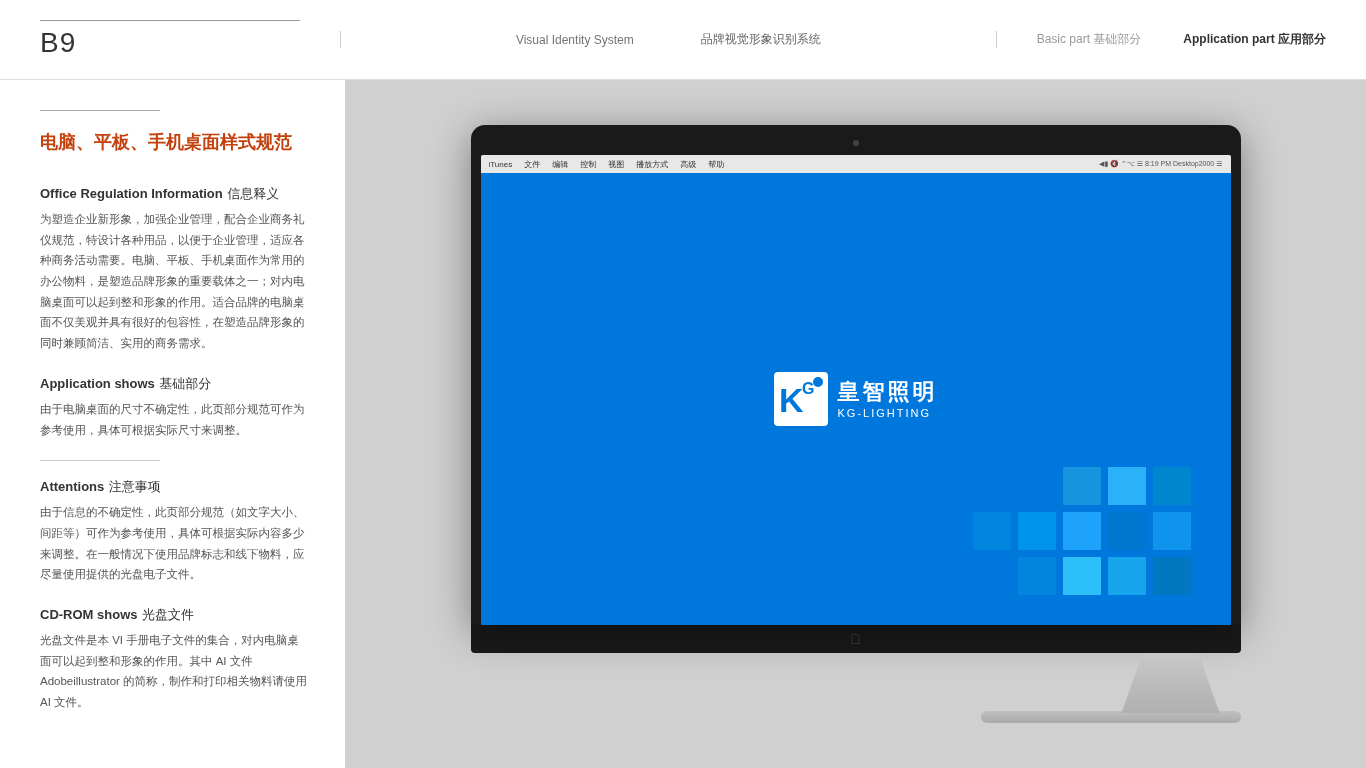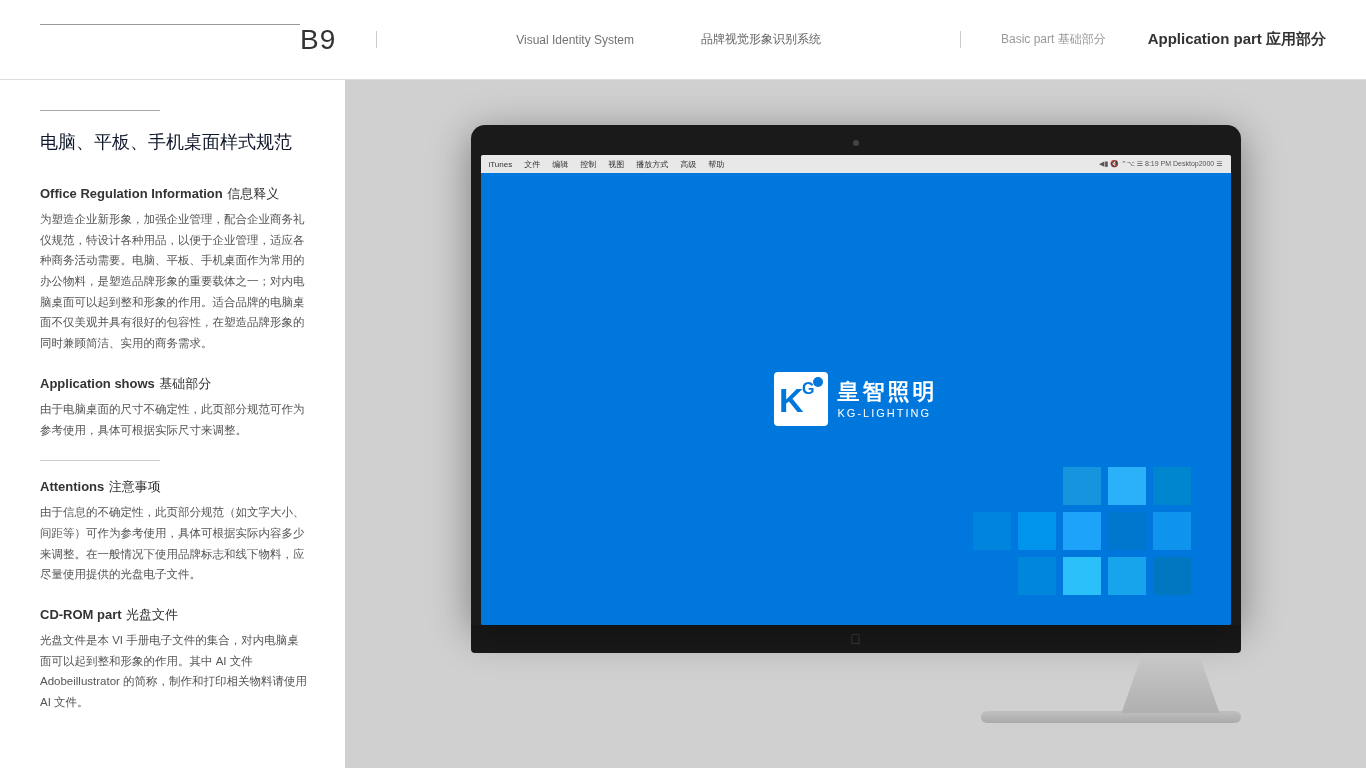--- a/index.html
+++ b/index.html
@@ -16,21 +16,21 @@
       display: flex;
       align-items: center;
       justify-content: space-between;
       padding: 0 40px;
       height: 80px;
       border-bottom: 1px solid #ddd;
       background: #fff;
     }
     .header-left {
       display: flex;
-      flex-direction: row;
+      flex-direction: column;
       justify-content: center;
     }
     .header-rule {
       width: 260px;
       border: none;
       border-top: 1px solid #999;
       margin-bottom: 6px;
     }
     .page-number {
       font-size: 28px;
@@ -67,21 +67,21 @@
       display: flex;
       align-items: center;
       gap: 42px;
       white-space: nowrap;
     }
     .basic-part {
       font-size: 12px;
       color: #999;
     }
     .application-part {
-      font-size: 15px;
+      font-size: 12px;
       color: #333;
       font-weight: 600;
     }
 
     
     .main {
       display: flex;
       height: calc(768px - 80px);
     }
 
@@ -95,22 +95,22 @@
       border-right: none;
     }
     .section-rule {
       width: 120px;
       border: none;
       border-top: 1.5px solid #aaa;
       margin-bottom: 18px;
     }
     .main-title {
       font-size: 18px;
-      color: #0f172a;
-      font-weight: 400;
+      color: #c2410c;
+      font-weight: 700;
       margin-bottom: 28px;
       line-height: 1.5;
     }
     .section-title-en {
       font-size: 13px;
       font-weight: 700;
       color: #333;
       margin-bottom: 6px;
     }
     .section-title-cn {
@@ -338,21 +338,21 @@
     <div class="section-group">
       <div class="section-header">
         <span class="section-title-en">Attentions</span>
         <span class="section-title-cn">注意事项</span>
       </div>
       <div class="section-body">由于信息的不确定性，此页部分规范（如文字大小、间距等）可作为参考使用，具体可根据实际内容多少来调整。在一般情况下使用品牌标志和线下物料，应尽量使用提供的光盘电子文件。</div>
     </div>
 
     <div class="section-group">
       <div class="section-header">
-        <span class="section-title-en">CD-ROM part</span>
+        <span class="section-title-en">CD-ROM shows</span>
         <span class="section-title-cn">光盘文件</span>
       </div>
       <div class="section-body">光盘文件是本 VI 手册电子文件的集合，对内电脑桌面可以起到整和形象的作用。其中 AI 文件 Adobeillustrator 的简称，制作和打印相关物料请使用 AI 文件。</div>
     </div>
   </div>
 
   <div class="right-panel">
     <div class="imac-wrapper">
       <div class="imac-screen-outer">
         <div class="imac-top-bar">

